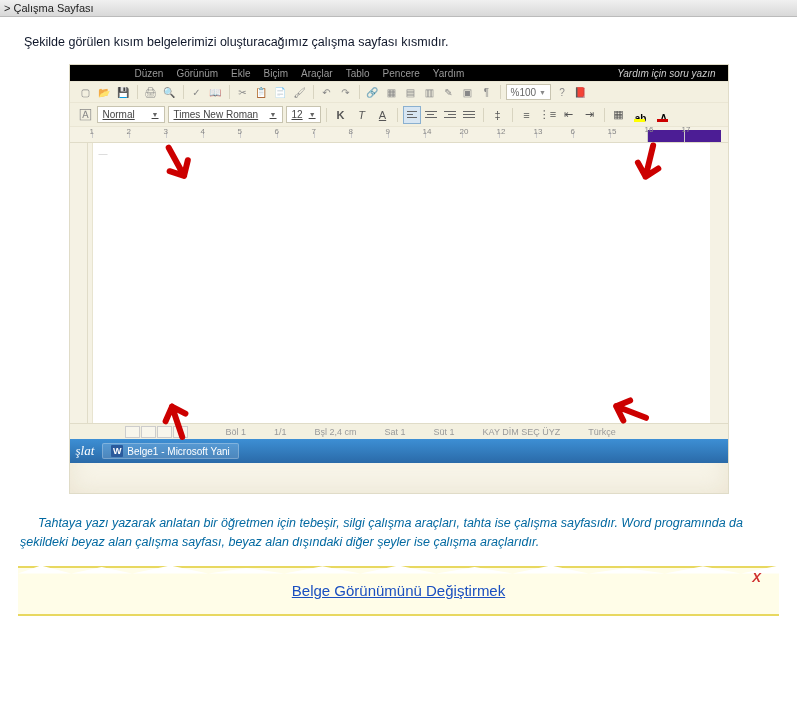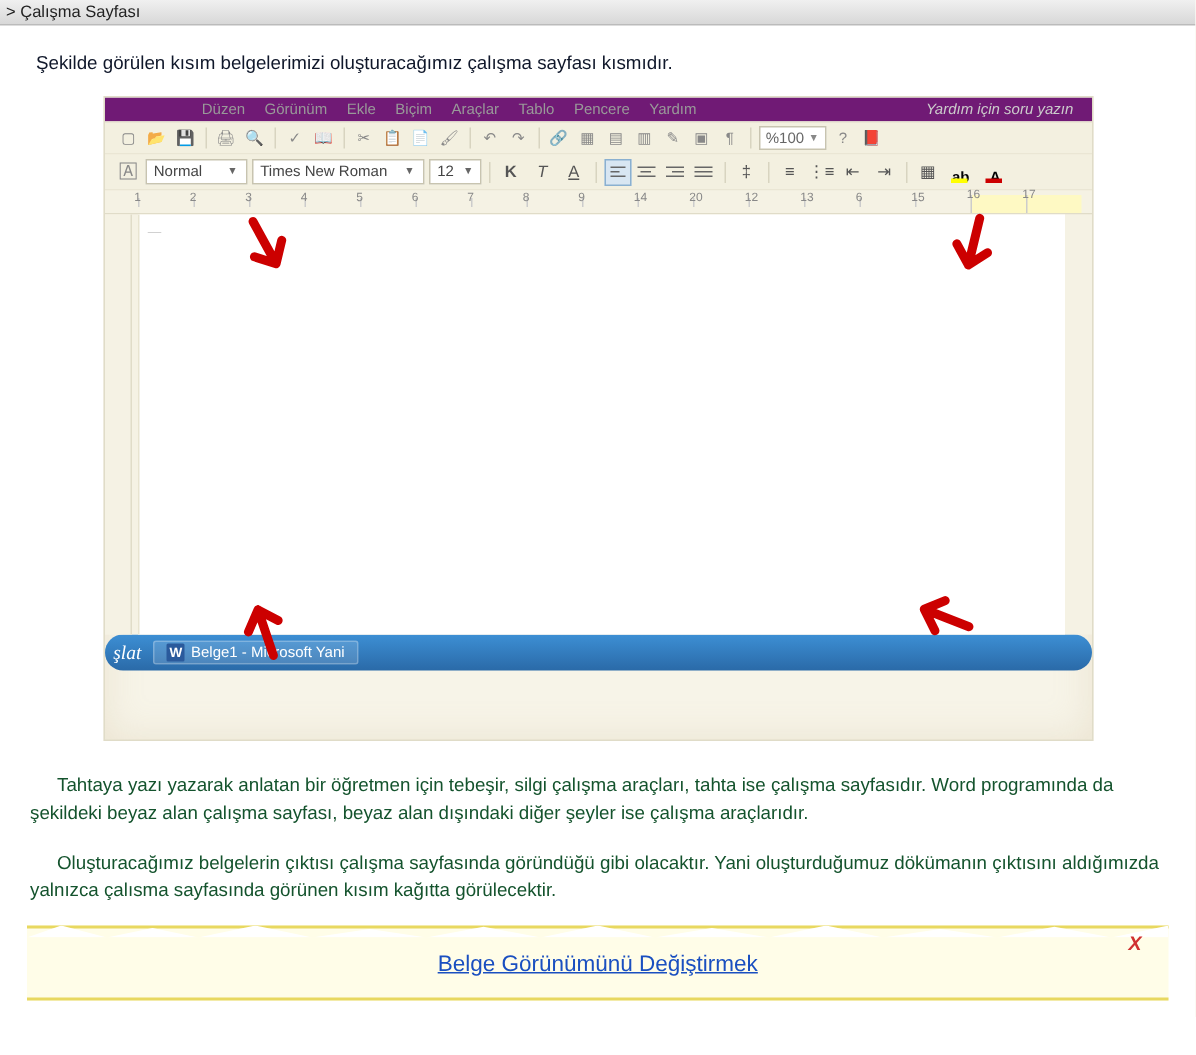--- a/index.html
+++ b/index.html
@@ -40,21 +40,21 @@
       height: 430px;
       position: relative;
       overflow: hidden;
     }
     .menubar {
       display: flex;
       gap: 13px;
       padding: 3px 12px 2px 65px;
       font-size: 10px;
       color: #999;
-      background: #701a75;
+      background: #000000;
     }
     .search-help {
       margin-left: auto;
       color: #ccc;
       font-style: italic;
       font-size: 10px;
     }
     .toolbar1 {
       display: flex;
       align-items: center;
@@ -107,20 +107,21 @@
     .style-dd, .font-dd, .size-dd {
       border: 1px solid #c8c4b0;
       background: #fff;
       padding: 0 5px;
       font-size: 10px;
       color: #444;
       height: 17px;
       display: flex;
       align-items: center;
       gap: 6px;
+      text-decoration: underline;
     }
     .style-dd { width: 68px; }
     .font-dd { width: 115px; }
     .size-dd { width: 35px; }
     .dd-arrow {
       font-size: 7px;
       color: #666;
       margin-left: auto;
     }
     .fmt-btn {
@@ -192,21 +193,21 @@
       height: 6px;
       line-height: 6px;
       position: relative;
     }
     .ruler-tick span {
       position: absolute;
       top: -3px;
       left: -3px;
     }
     .ruler-dark {
-      background: #fef9c3;
+      background: #4c1d95;
       height: 12px;
       margin-top: 2px;
     }
     .page-area {
       position: relative;
       height: 280px;
       background: #f5f2e4;
       display: flex;
     }
     .ruler-v {
@@ -260,21 +261,20 @@
       border: 1px solid #ccc;
       background: #f8f6ec;
     }
     .taskbar {
       background: linear-gradient(#3d8fd4, #2a6aa8);
       height: 24px;
       display: flex;
       align-items: center;
       padding: 0 6px;
       gap: 8px;
-      border-radius: 12px;
     }
     .start-txt {
       font-style: italic;
       color: #fff;
       font-size: 13px;
       font-family: 'Segoe Script', cursive;
     }
     .task-item {
       background: rgba(255,255,255,0.15);
       border: 1px solid rgba(255,255,255,0.25);
@@ -294,22 +294,23 @@
       font-size: 9px;
       font-weight: bold;
       display: inline-flex;
       align-items: center;
       justify-content: center;
       border-radius: 1px;
     }
     .body-text {
       font-size: 12.5px;
       line-height: 1.5;
-      color: #14532d;
+      color: #0369a1;
       margin: 0 8px 14px 8px;
+      font-style: italic;
     }
     .indent { text-indent: 18px; }
     .banner {
       position: relative;
       margin: 8px 6px 0 6px;
       height: 50px;
       background: #fffde8;
       border-top: 2px solid #e8d860;
       border-bottom: 2px solid #e8d860;
       display: flex;
@@ -512,20 +513,35 @@
           </div>
       </div>
 
       <div class="page-area">
         <div class="ruler-v"></div>
         <div class="page-white">
           <span class="page-corner" style="top:6px;left:6px">—</span>
         </div>
       </div>
 
+      <div class="statusbar1">
+        <span class="view-btns">
+          <span class="view-btn"></span>
+          <span class="view-btn"></span>
+          <span class="view-btn"></span>
+          <span class="view-btn"></span>
+        </span>
+        <span><span>Böl</span> <span>1</span></span>
+        <span>1/1</span>
+        <span>Bşl 2,4 cm</span>
+        <span>Sat 1</span>
+        <span>Süt 1</span>
+        <span>KAY   DİM   SEÇ   ÜYZ</span>
+        <span>Türkçe</span>
+      </div>
 
       <div class="taskbar">
         <span class="start-txt">şlat</span>
         <span class="task-item">
           <span class="task-w-icon">W</span>
           <span>Belge1 - Microsoft Yani</span>
         </span>
       </div>
 
       <div class="arrow arrow-tl">
@@ -546,20 +562,19 @@
       <div class="arrow arrow-br">
         <svg viewBox="0 0 40 40">
             <path d="M5 5 L25 30 M25 30 L26 14 M25 30 L10 28" stroke="#c00" stroke-width="6" fill="none" stroke-linecap="round"></path>
           </svg>
       </div>
 
     </div>
   </div>
 
   <p class="body-text indent">Tahtaya yazı yazarak anlatan bir öğretmen için tebeşir, silgi çalışma araçları, tahta ise çalışma sayfasıdır.  Word programında da şekildeki beyaz alan çalışma sayfası, beyaz alan dışındaki diğer şeyler ise çalışma araçlarıdır.</p>
-  <p class="body-text indent">Oluşturacağımız belgelerin çıktısı çalışma sayfasında göründüğü gibi olacaktır. Yani oluşturduğumuz dökümanın çıktısını aldığımızda yalnızca çalısma sayfasında görünen kısım kağıtta görülecektir.</p>
 
   <div class="banner">
     <a class="banner-link">Belge Görünümünü Değiştirmek</a>
     <span class="banner-x">X</span>
   </div>
 
 </div>
 
 </body></html>

